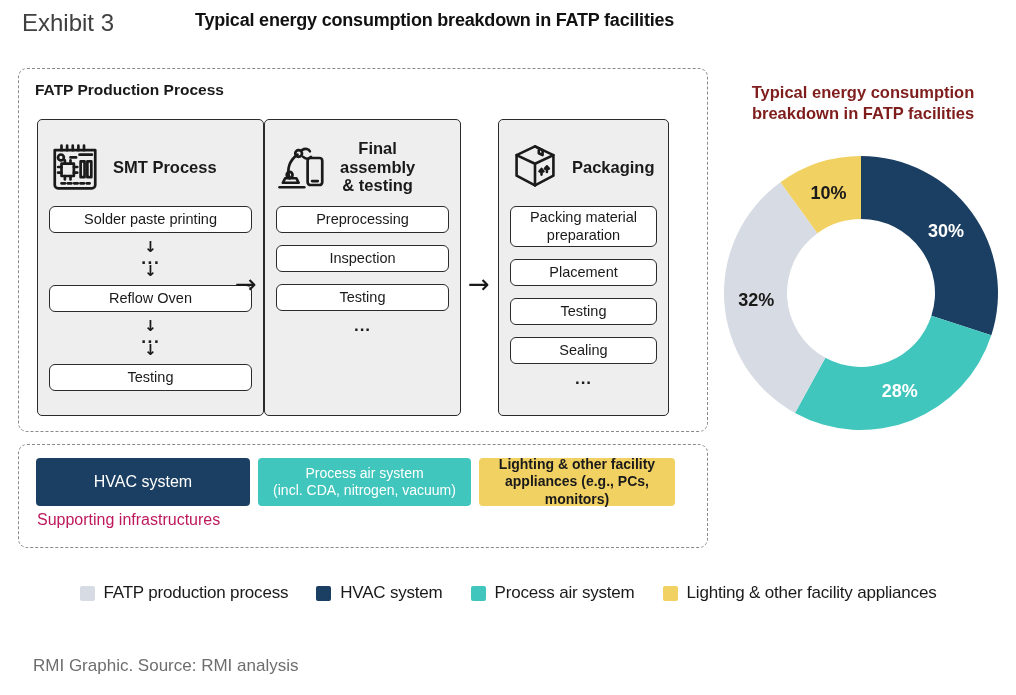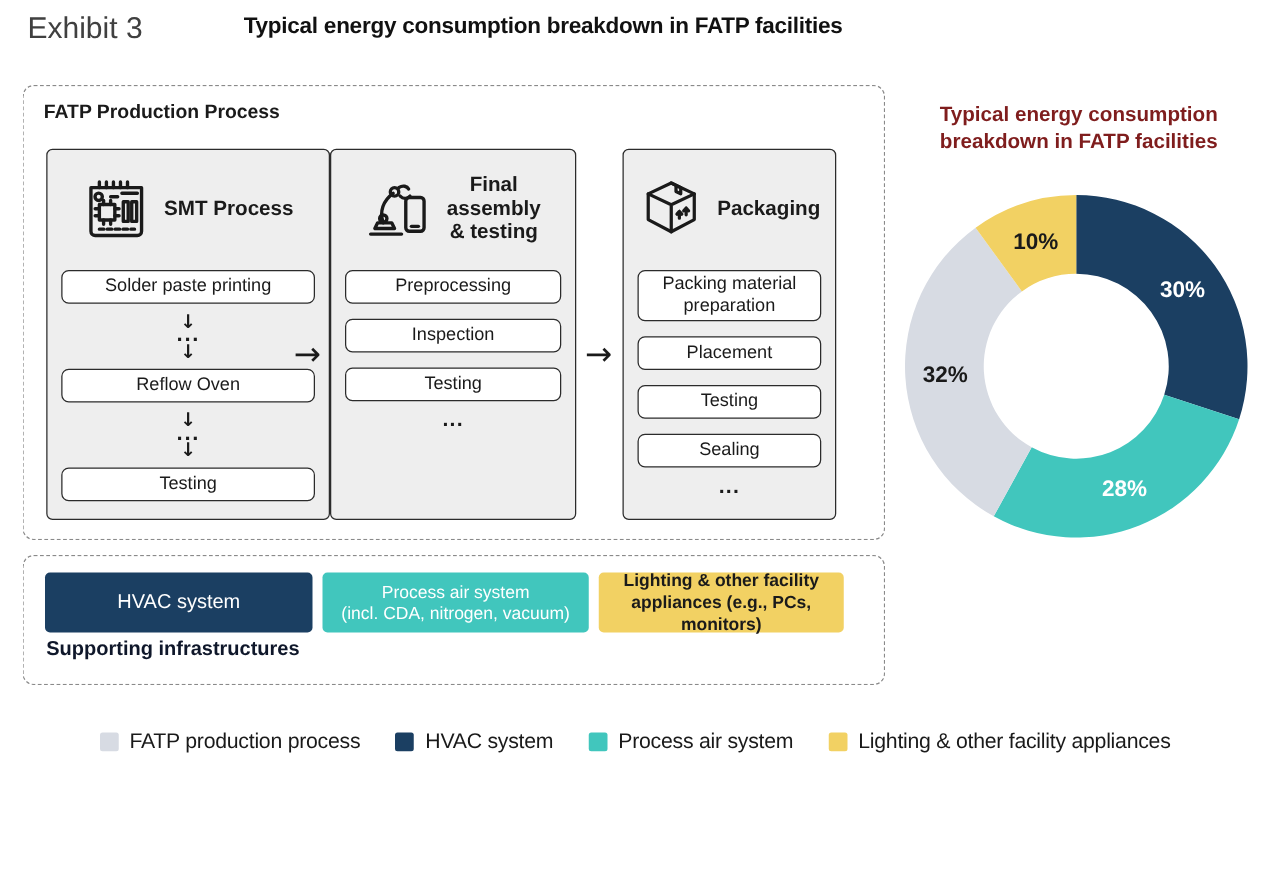--- a/index.html
+++ b/index.html
@@ -9,35 +9,35 @@
   }
   
   .exhibit-label{position:absolute;left:22px;top:9px;font-size:24px;font-weight:400;color:#404040;}
   .page-title{position:absolute;left:176px;top:10px;font-size:18px;font-weight:700;color:#111111;letter-spacing:-0.2px;margin-left:19px;}
 
   
   .dashed-panel{position:absolute;border:1.6px dashed #8a8a8a;border-radius:9px;box-sizing:border-box;background:#ffffff;}
   .panel-process{left:18px;top:68px;width:690px;height:364px;}
   .panel-infra{left:18px;top:444px;width:690px;height:104px;}
   .panel-label{position:absolute;left:16px;top:12px;font-size:15.5px;font-weight:700;color:#1a1a1a;}
-  .infra-label{position:absolute;left:18px;top:66px;font-size:16px;font-weight:700;color:#0f172a;}
+  .infra-label{position:absolute;left:18px;top:66px;font-size:16px;font-weight:400;color:#be185d;}
 
   
   .proc-col{position:absolute;top:50px;height:297px;background:#eeeeee;border:1.6px solid #2b2b2b;border-radius:5px;
     box-sizing:border-box;padding:0 10px;}
   .col-smt{left:18px;width:227px;}
   .col-assembly{left:245px;width:197px;}
   .col-packaging{left:479px;width:171px;}
-  .col-head{height:86px;display:flex;align-items:center;justify-content:center;gap:11px;padding-top:8px;box-sizing:border-box;}
+  .col-head{height:86px;display:flex;align-items:center;gap:11px;padding-top:8px;box-sizing:border-box;}
   .col-title{font-size:16.5px;font-weight:700;line-height:1.12;text-align:center;white-space:pre-line;}
   .proc-icon{flex:0 0 auto;}
   .step{background:#ffffff;border:1.4px solid #2b2b2b;border-radius:6px;min-height:27px;box-sizing:border-box;
     display:flex;align-items:center;justify-content:center;text-align:center;
     font-size:14.5px;line-height:1.22;padding:2px 3px;margin:0 1px;}
-  .step.first{margin-top:10px;}
+  .step.first{margin-top:0;}
   .step.gap{margin-top:12px;}
   .flow-connector{height:52px;display:flex;flex-direction:column;align-items:center;justify-content:center;
     font-family:"DejaVu Sans",sans-serif;font-weight:700;color:#1a1a1a;}
   .flow-connector .down{font-size:15px;line-height:15px;}
   .flow-connector .dots{font-size:14px;line-height:9px;letter-spacing:1px;}
   .trailing-dots{text-align:center;font-size:17px;font-weight:700;line-height:18px;margin-top:6px;letter-spacing:1px;}
   .col-arrow{position:absolute;top:200px;width:36px;text-align:center;font-family:"DejaVu Sans",sans-serif;
     font-size:26px;font-weight:400;color:#1a1a1a;}
   .arrow-1{left:209px;}
   .arrow-2{left:442px;}
@@ -195,13 +195,14 @@
     <div class="legend-item">
       <span class="legend-swatch" style="background-color: rgb(65, 198, 189);"></span>
       <span class="legend-text">Process air system</span>
     </div>
     <div class="legend-item">
       <span class="legend-swatch" style="background-color: rgb(242, 209, 99);"></span>
       <span class="legend-text">Lighting &amp; other facility appliances</span>
     </div>
   </div>
 
+  <div class="source-note">RMI Graphic. Source: RMI analysis</div>
 </div>
 
 </body></html>

